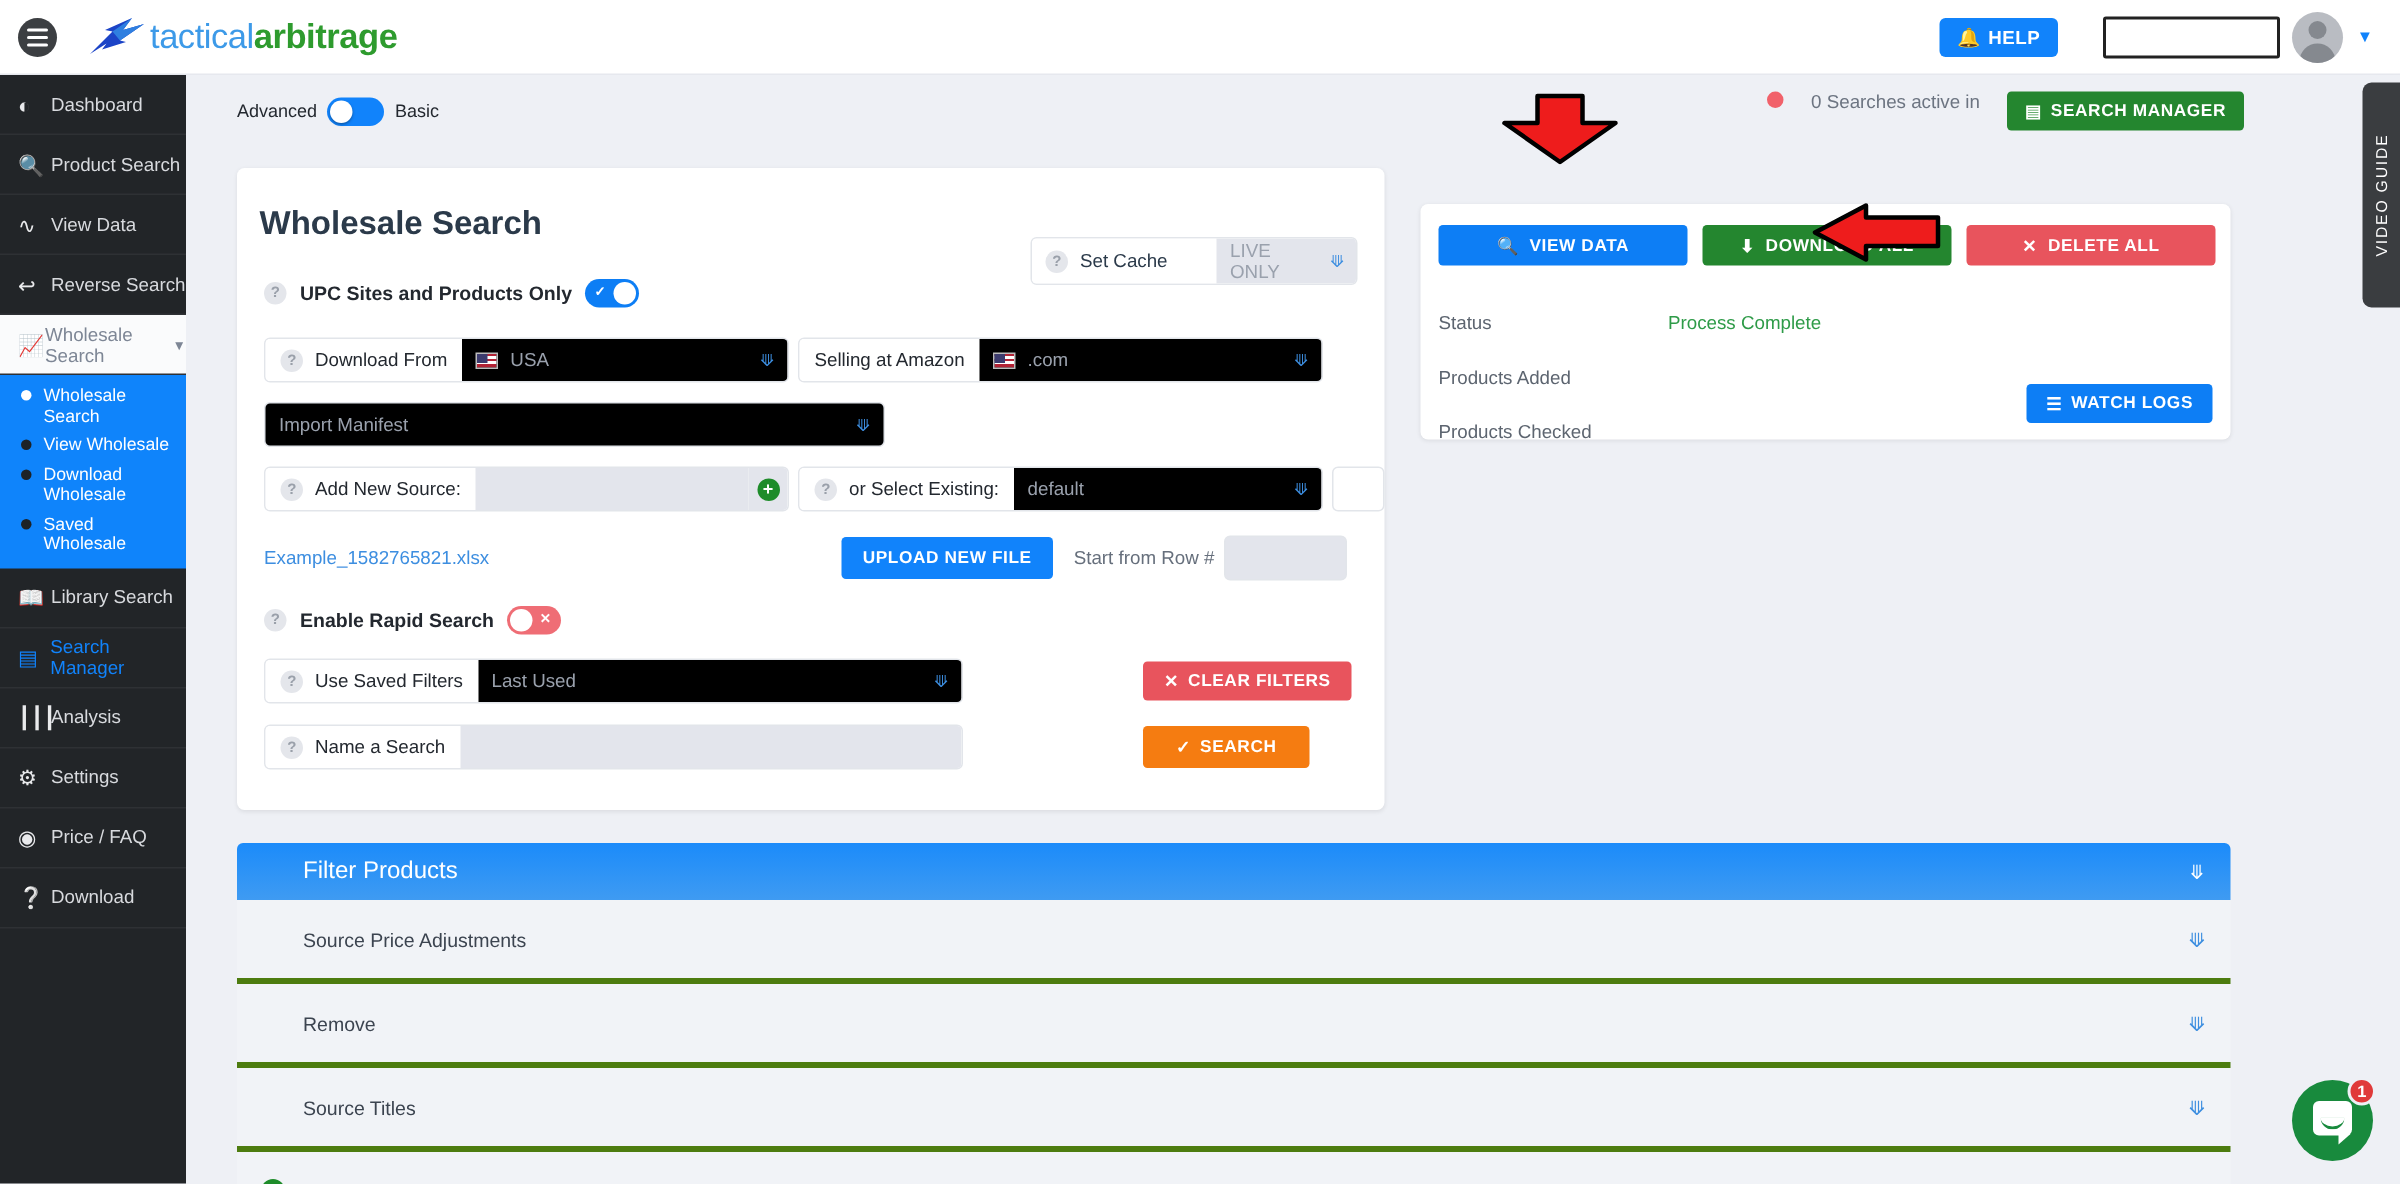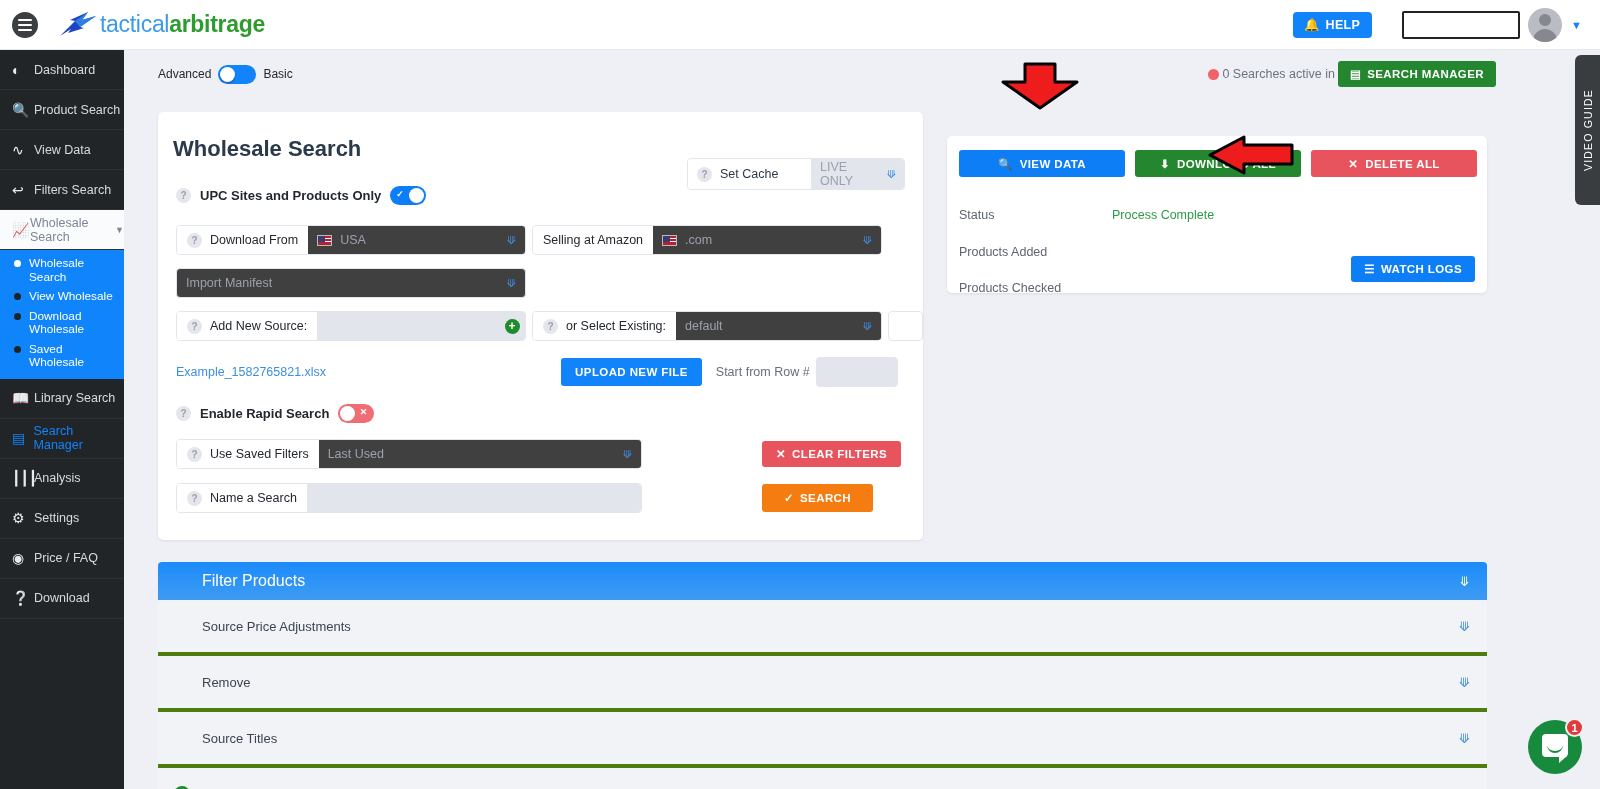--- a/index.html
+++ b/index.html
@@ -62,21 +62,21 @@
     padding: 3px 6px 3px 14px; cursor: pointer; line-height: 13.5px;
   }
   .bullet { width: 7px; height: 7px; border-radius: 50%; background: #1d2226; margin: 3px 8px 0 0; flex: none; }
   .bullet.on { background: #ffffff; }
   
   .main { position: absolute; top: 50px; left: 124px; width: 1476px; height: 739px; background: #eef0f5; }
   .toprow { display: flex; align-items: center; padding: 10px 16px 0 34px; height: 38px; }
   .adv-basic { display: flex; align-items: center; font-size: 12px; color: #23282f; }
   .toggle { width: 38px; height: 19px; border-radius: 10px; background: #1183fb; margin: 0 7px; position: relative; cursor: pointer; }
   .toggle .knob { position: absolute; top: 2px; left: 2px; width: 15px; height: 15px; border-radius:50%; background: #fff; box-shadow: 0 1px 2px rgba(0,0,0,.35); }
-  .status-right { margin-left: auto; display: flex; align-items: center; gap: 3px; padding-right: 88px; }
+  .status-right { margin-left: auto; display: flex; align-items: flex-start; gap: 18px; padding-right: 88px; }
   .dot-red { width: 11px; height: 11px; border-radius: 50%; background: #f1616a; }
   .searches-txt { font-size: 12.5px; color: #6c7481; }
   .sm-btn {
     background: #24862f; color:#fff; border:none; border-radius: 3px; height: 26px;
     padding: 0 12px; font-size: 11.5px; font-weight: 700; letter-spacing:.4px;
     display:flex; align-items:center; gap:6px; cursor:pointer;
   }
   
   .card { background: #fff; border-radius: 5px; box-shadow: 0 1px 3px rgba(0,0,0,.08); }
   .left-card { position: absolute; left: 34px; top: 62px; width: 765px; height: 428px; }
@@ -90,21 +90,21 @@
   .row-upc { display:flex; align-items:center; gap:9px; padding: 24px 0 0 18px; font-size: 13px; color:#23282f; font-weight:600; }
   .toggle-on { width: 36px; height: 19px; border-radius: 10px; background:#0d7ef5; position:relative; cursor:pointer; }
   .toggle-on .knob { position:absolute; top:2px; right:2px; width:15px; height:15px; border-radius:50%; background:#fff; }
   .toggle-on .tick { position:absolute; top:3px; left:6px; color:#fff; font-size:9px; }
   .toggle-off { width: 36px; height: 19px; border-radius: 10px; background:#ef6d75; position:relative; cursor:pointer; }
   .toggle-off .knob { position:absolute; top:2px; left:2px; width:15px; height:15px; border-radius:50%; background:#fff; }
   .toggle-off .x { position:absolute; top:3px; right:7px; color:#fff; font-size:9px; }
   .fieldrow { display:flex; margin: 0 0 0 18px; }
   .fgroup { display:flex; height: 30px; border:1px solid #e2e5ea; border-radius:4px; overflow:hidden; }
   .flabel { display:flex; align-items:center; gap:8px; padding:0 10px; background:#fff; font-size:12.5px; color:#23282f; white-space:nowrap; }
-  .fselect { display:flex; align-items:center; justify-content:space-between; background:#404040; padding:0 9px; font-size:12.5px; color:#9aa1ad; gap:8px; }
+  .fselect { display:flex; align-items:center; justify-content:space-between; background:#000000; padding:0 9px; font-size:12.5px; color:#9aa1ad; gap:8px; }
   .flag { width: 15px; height: 11px; flex:none; border:1px solid #bbb; position:relative; background: linear-gradient(#b22234 0 18%, #fff 18% 36%, #b22234 36% 54%, #fff 54% 72%, #b22234 72% 100%); }
   .flag::before { content:""; position:absolute; left:0; top:0; width:7px; height:6px; background:#3c3b6e; }
   .finput { background:#e3e5ec; }
   .addbtn { width: 26px; background:#e3e5ec; display:flex; align-items:center; justify-content:center; cursor:pointer; }
   .plus-circ { width:15px;height:15px;border-radius:50%;background:#1e8c2a;color:#fff;font-size:12px;line-height:14px;text-align:center;font-weight:700; }
   .filelink { color:#3d8ee0; font-size:12.5px; cursor:pointer; }
   .upload-btn { background:#1183fb; color:#fff; border:none; border-radius:3px; height:28px; padding:0 14px; font-size:11.5px; font-weight:700; letter-spacing:.4px; cursor:pointer; }
   .rowlbl { font-size:12.5px; color:#666f7c; }
   .smallinput { width: 82px; height: 30px; background:#e3e5ec; border:1px solid #e2e5ea; border-radius:4px; }
   .clear-btn { background:#e8545d; color:#fff; border:none; border-radius:3px; height:26px; padding:0 14px; font-size:11.5px; font-weight:700; letter-spacing:.4px; display:flex; align-items:center; gap:6px; cursor:pointer; }
@@ -190,21 +190,21 @@
   <div class="nav-item">
     <span class="ico">🔍</span>
     <span>Product Search</span>
   </div>
   <div class="nav-item">
     <span class="ico">∿</span>
     <span>View Data</span>
   </div>
   <div class="nav-item">
     <span class="ico">↩</span>
-    <span>Filters Search</span>
+    <span>Reverse Search</span>
   </div>
   <div class="nav-item active-light">
     <span class="ico">📈</span>
     <span>Wholesale Search</span>
     <span style="font-size:9px;margin-left:2px">▼</span>
   </div>
   <div class="subnav">
     <div class="subnav-item">
       <span class="bullet on"></span>
       <span>Wholesale Search</span>
@@ -313,21 +313,21 @@
           <span style="display:flex;align-items:center;gap:8px">
               <span class="flag"></span>
               <span>.com</span>
             </span>
           <span class="chev">⟱</span>
         </div>
       </div>
     </div>
 
     <div class="fieldrow" style="margin-top:13px">
-      <div class="fselect" style="width:350px;height:30px;border:1px solid #e2e5ea;border-radius:4px">
+      <div class="fselect" style="width:414px;height:30px;border:1px solid #e2e5ea;border-radius:4px">
         <span>Import Manifest</span>
         <span class="chev">⟱</span>
       </div>
     </div>
 
     <div class="fieldrow" style="margin-top:13px">
       <div class="fgroup" style="width:350px">
         <div class="flabel">
           <span class="qm">?</span>
           <span>Add New Source:</span>

